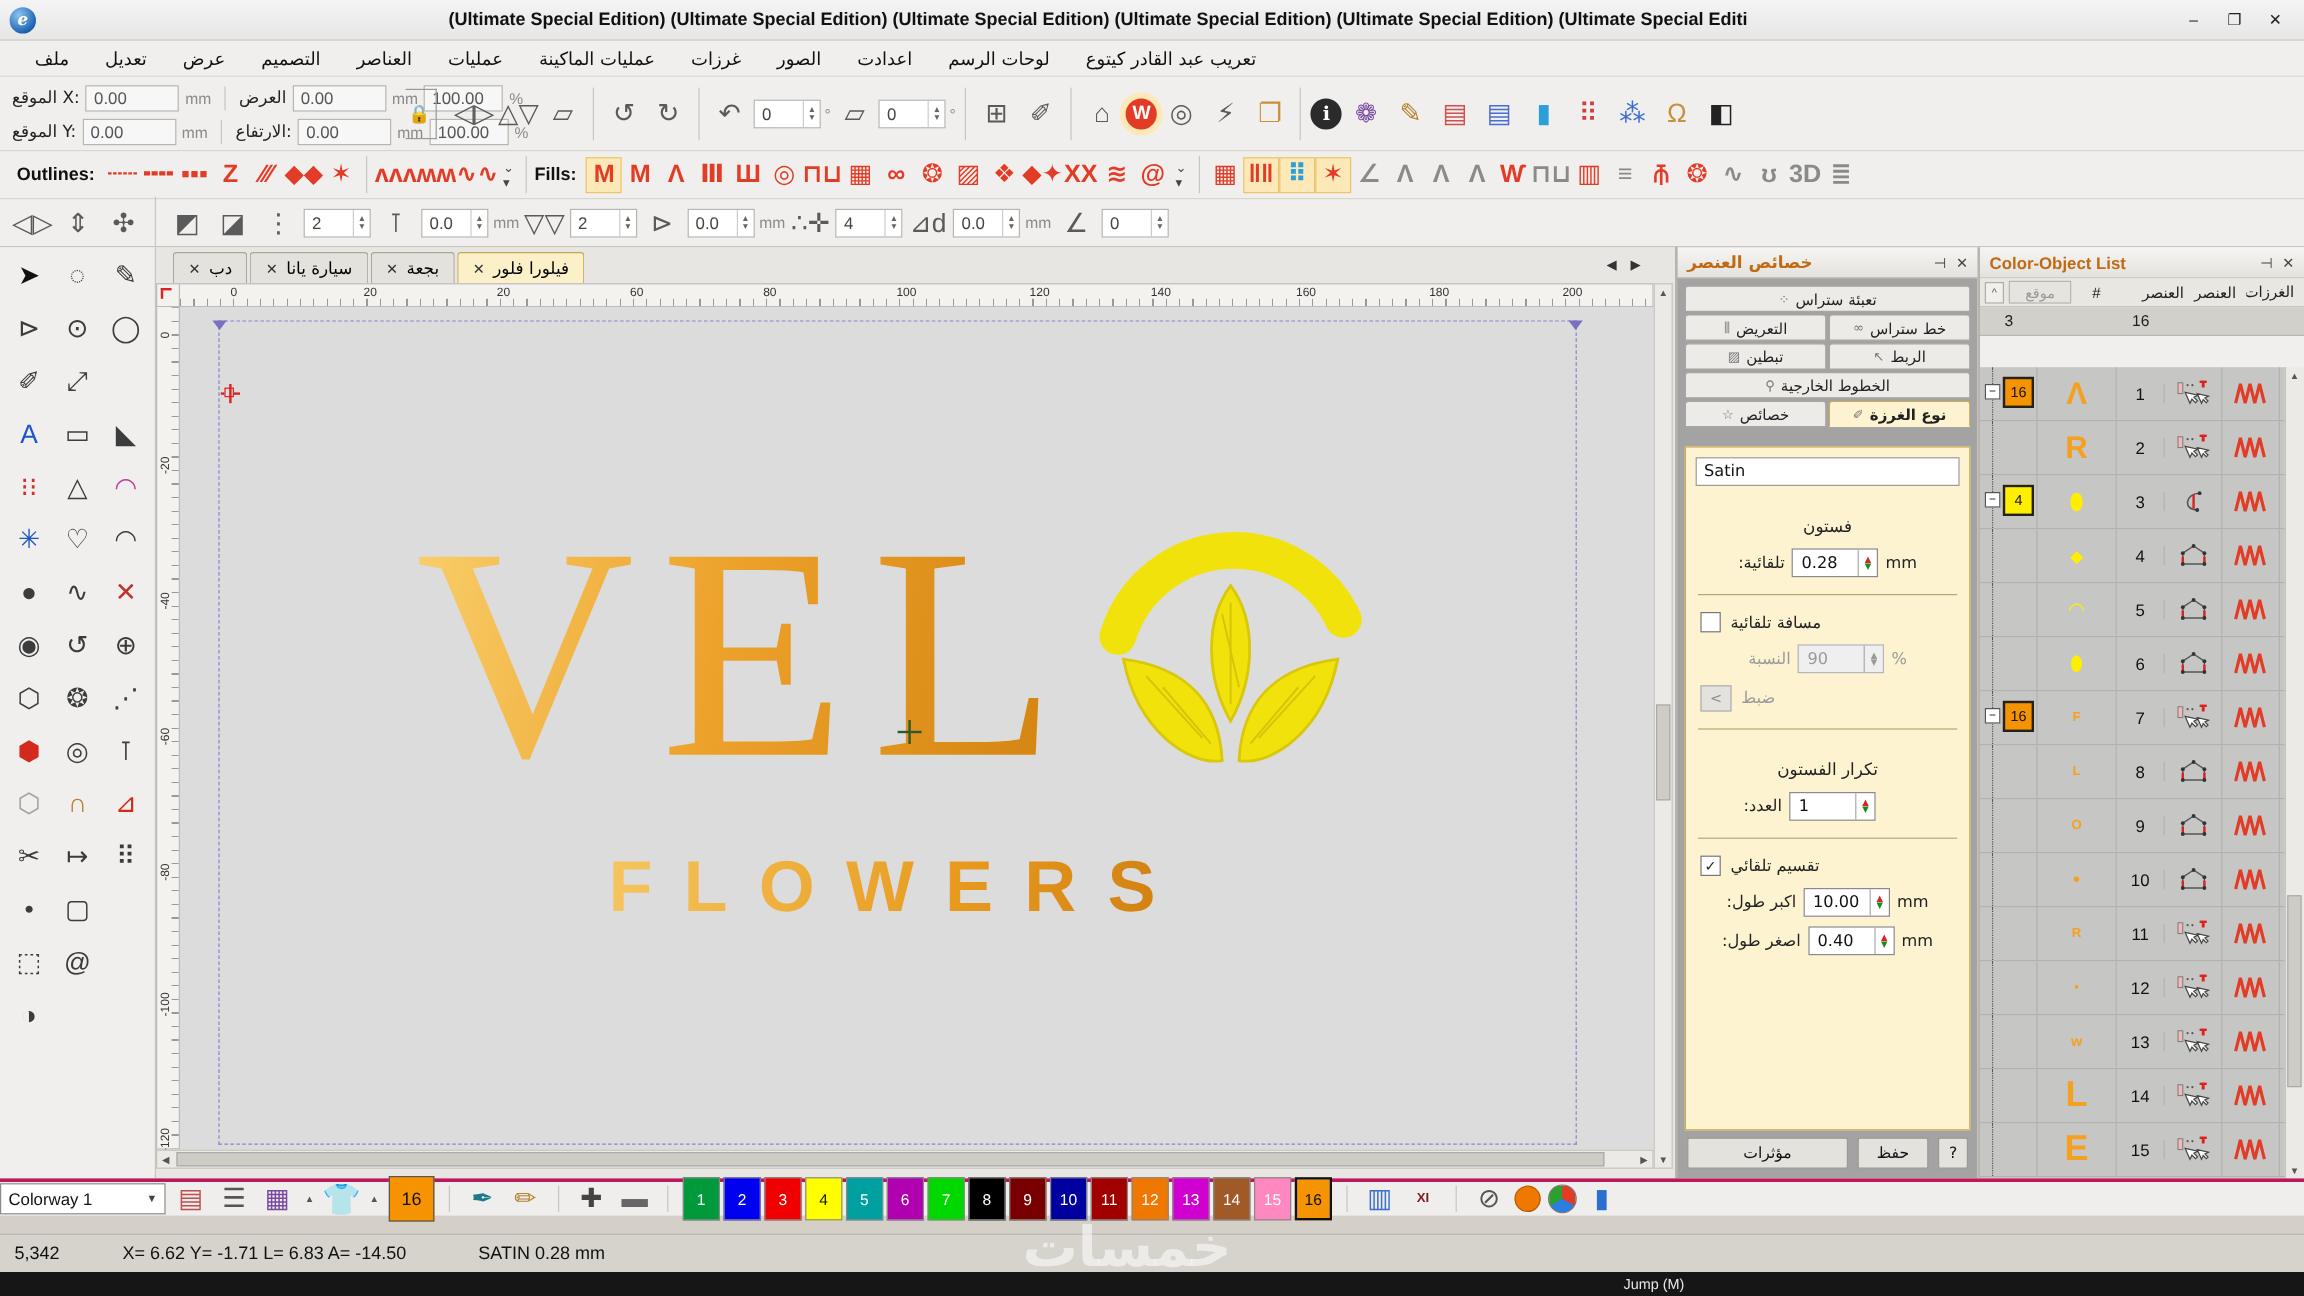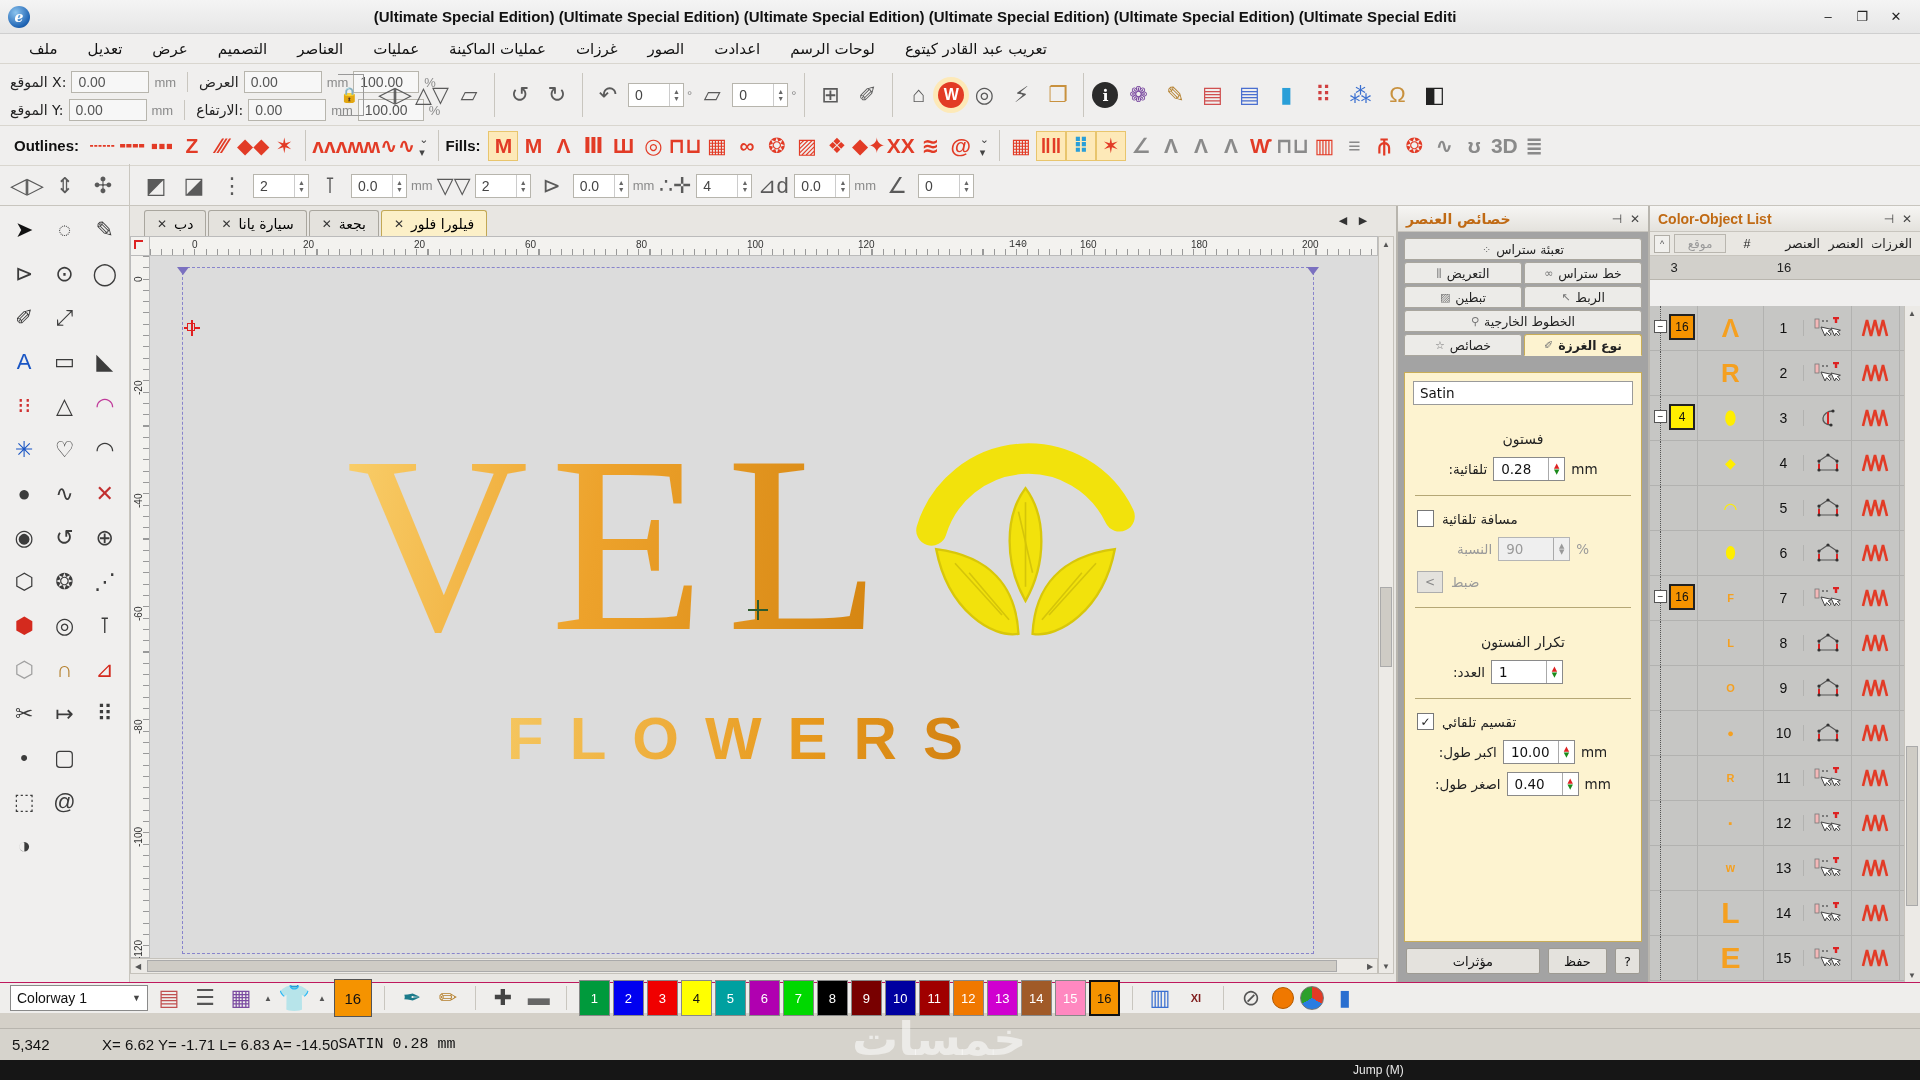--- a/index.html
+++ b/index.html
@@ -150,22 +150,22 @@
   .treeline{position:absolute;left:10px;top:0;bottom:0;border-left:1px dotted #555;}
   .minus{position:absolute;left:4px;top:14px;width:13px;height:13px;background:#fff;border:1px solid #555;
     font-size:10px;line-height:11px;text-align:center;color:#111;}
   .gchip{position:absolute;left:19px;top:8px;width:26px;height:26px;border:2px solid #222;
     display:flex;align-items:center;justify-content:center;font-size:12px;color:#111;background:#f59300;}
   .c-thumb{width:66px;height:100%;display:flex;align-items:center;justify-content:center;border-right:1px solid #b2b2b0;font-weight:bold;}
   .c-num{width:40px;text-align:center;font-size:14px;color:#111;border-right:1px solid #b2b2b0;}
   .c-ic{width:48px;height:100%;display:flex;align-items:center;justify-content:center;border-right:1px solid #b2b2b0;}
   #clscroll{position:absolute;right:0;top:100px;bottom:0;width:16px;background:#eceae6;border-left:1px solid #c5c2bb;}
   
-  #palettebar{left:0;top:982px;width:1920px;height:31px;background:#efeeec;border-top:1px solid #be185d;
-    display:flex;align-items:center;padding-left:10px;gap:6px;}
+  #palettebar{left:0;top:982px;width:1920px;height:31px;background:#efeeec;border-top:3px solid #be185d;
+    display:flex;align-items:center;gap:6px;}
   #colorway{width:138px;height:26px;background:#fff;border:1px solid #8a8a8a;display:flex;align-items:center;padding:0 6px;font-size:14px;color:#111;}
   #colorway .dd{margin-left:auto;font-size:9px;color:#444;}
   .palico{width:30px;height:34px;display:flex;align-items:center;justify-content:center;font-size:22px;color:#555;}
   #bigchip{width:38px;height:38px;background:#f59300;border:1px solid #555;display:flex;align-items:center;justify-content:center;font-size:15px;color:#111;}
   .chip{width:31px;height:36px;display:flex;align-items:center;justify-content:center;font-size:13px;color:#fff;border:1px solid #888;}
   .chip.dark{color:#111;}
   .chip.sel{outline:2px solid #111;outline-offset:-2px;border:2px solid #fff;}
   .ball{width:24px;height:24px;border-radius:50%;background:conic-gradient(#e23b26 0 120deg,#2a7de1 120deg 240deg,#2ca02c 240deg 360deg);border:1px solid #777;}
   .ocircle{width:22px;height:22px;border-radius:50%;background:#f07800;border:1px solid #b35a00;}
   .tshirt{color:#18a04a;font-size:26px;}
@@ -459,21 +459,21 @@
       <i></i>
     </div>
   <div id="topruler" class="abs">
       <span class="rlab" style="left: 42px;">0</span>
       <span class="rlab" style="left: 153px;">20</span>
       <span class="rlab" style="left: 264px;">20</span>
       <span class="rlab" style="left: 375px;">60</span>
       <span class="rlab" style="left: 486px;">80</span>
       <span class="rlab" style="left: 597px;">100</span>
       <span class="rlab" style="left: 708px;">120</span>
-      <span class="rlab" style="left: 859px; font-family: Liberation Mono, monospace;">140</span>
+      <span class="rlab" style="left: 809px;">140</span>
       <span class="rlab" style="left: 930px;">160</span>
       <span class="rlab" style="left: 1041px;">180</span>
       <span class="rlab" style="left: 1152px;">200</span>
     </div>
   <div id="leftruler" class="abs">
       <span class="rlabv" style="top: 26px;">0</span>
       <span class="rlabv" style="top: 139px;">-20</span>
       <span class="rlabv" style="top: 252px;">-40</span>
       <span class="rlabv" style="top: 365px;">-60</span>
       <span class="rlabv" style="top: 478px;">-80</span>
@@ -1122,19 +1122,19 @@
   <span class="vsep"></span>
   <span class="palico">⊘</span>
   <span class="ocircle"></span>
   <span class="ball"></span>
   <span class="palico" style="color:#2a6fd0;">▮</span>
 </div>
 
 <div id="statusbar" class="abs">
   <span style="margin-left:12px;width:70px;">5,342</span>
   <span style="margin-left:20px;">X=  6.62 Y=  -1.71 L=  6.83 A= -14.50</span>
-  <span style="font-family:Liberation Mono, monospace;">SATIN  0.28 mm</span>
+  <span style="margin-left:60px;">SATIN  0.28 mm</span>
 </div>
 <div id="bottomstrip" class="abs">
   <span style="margin-left:1353px;">Jump (M)</span>
 </div>
 
 <div id="watermark" class="abs">خمسات</div>
 
 </body></html>

